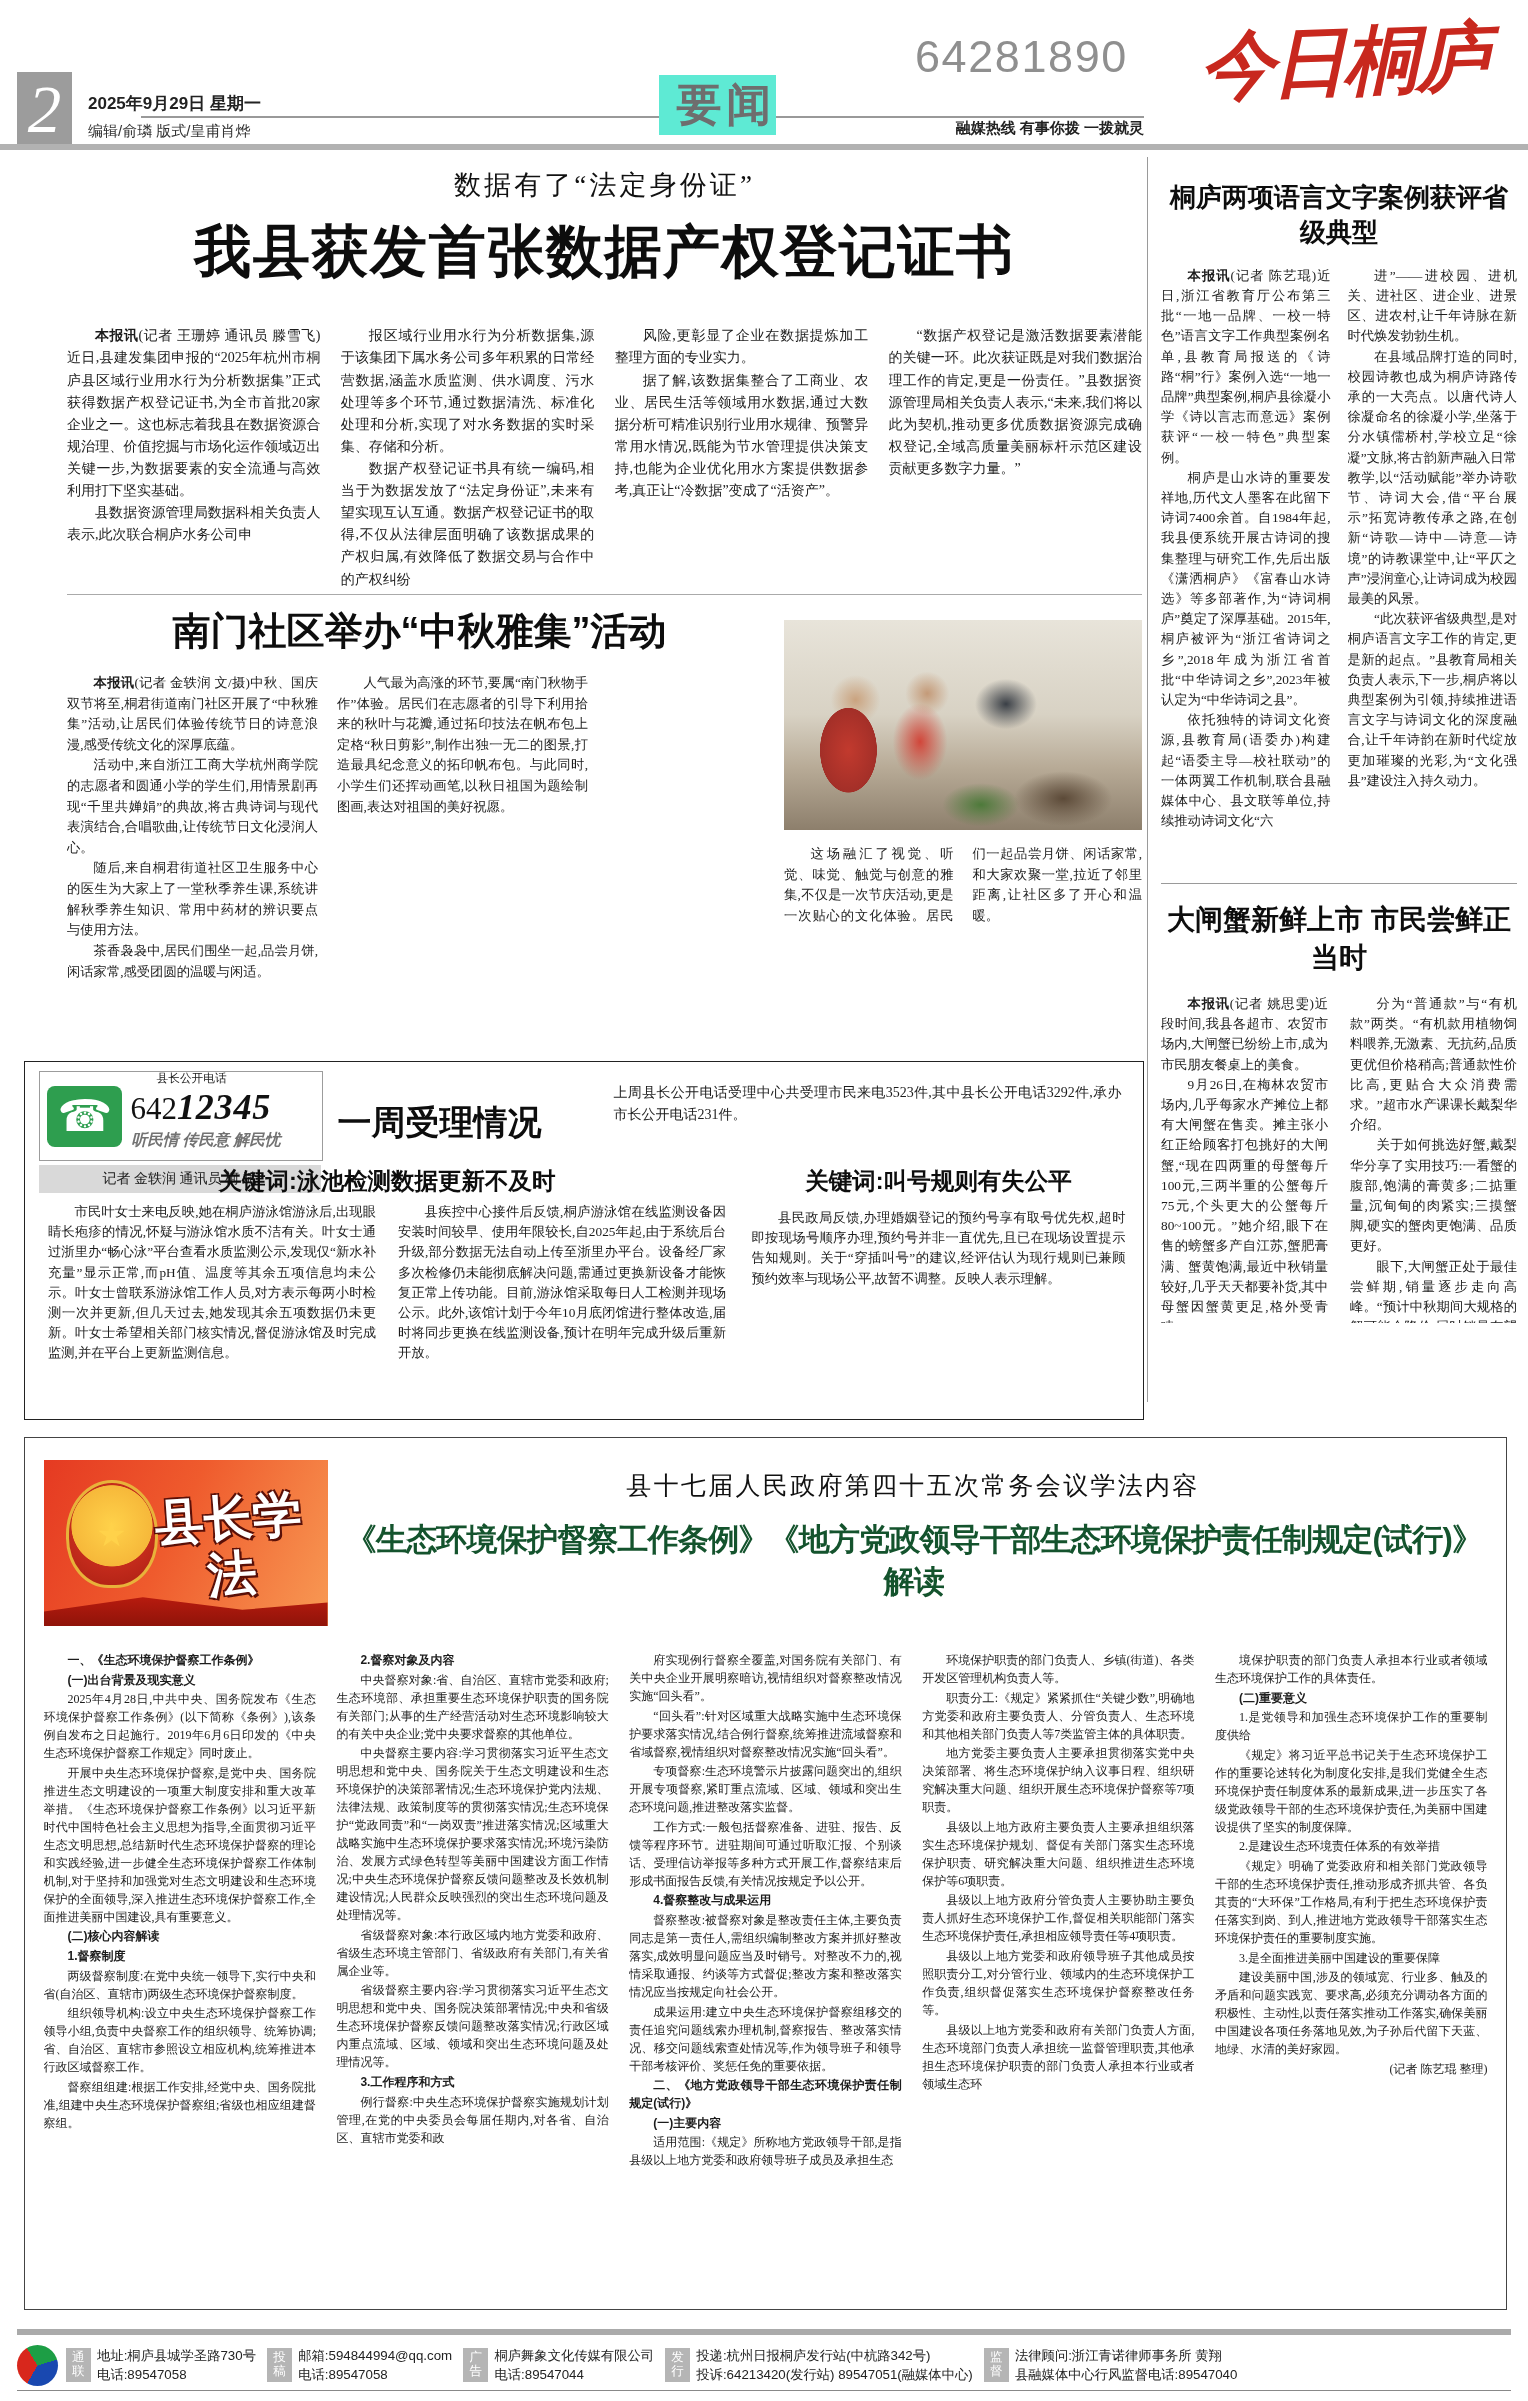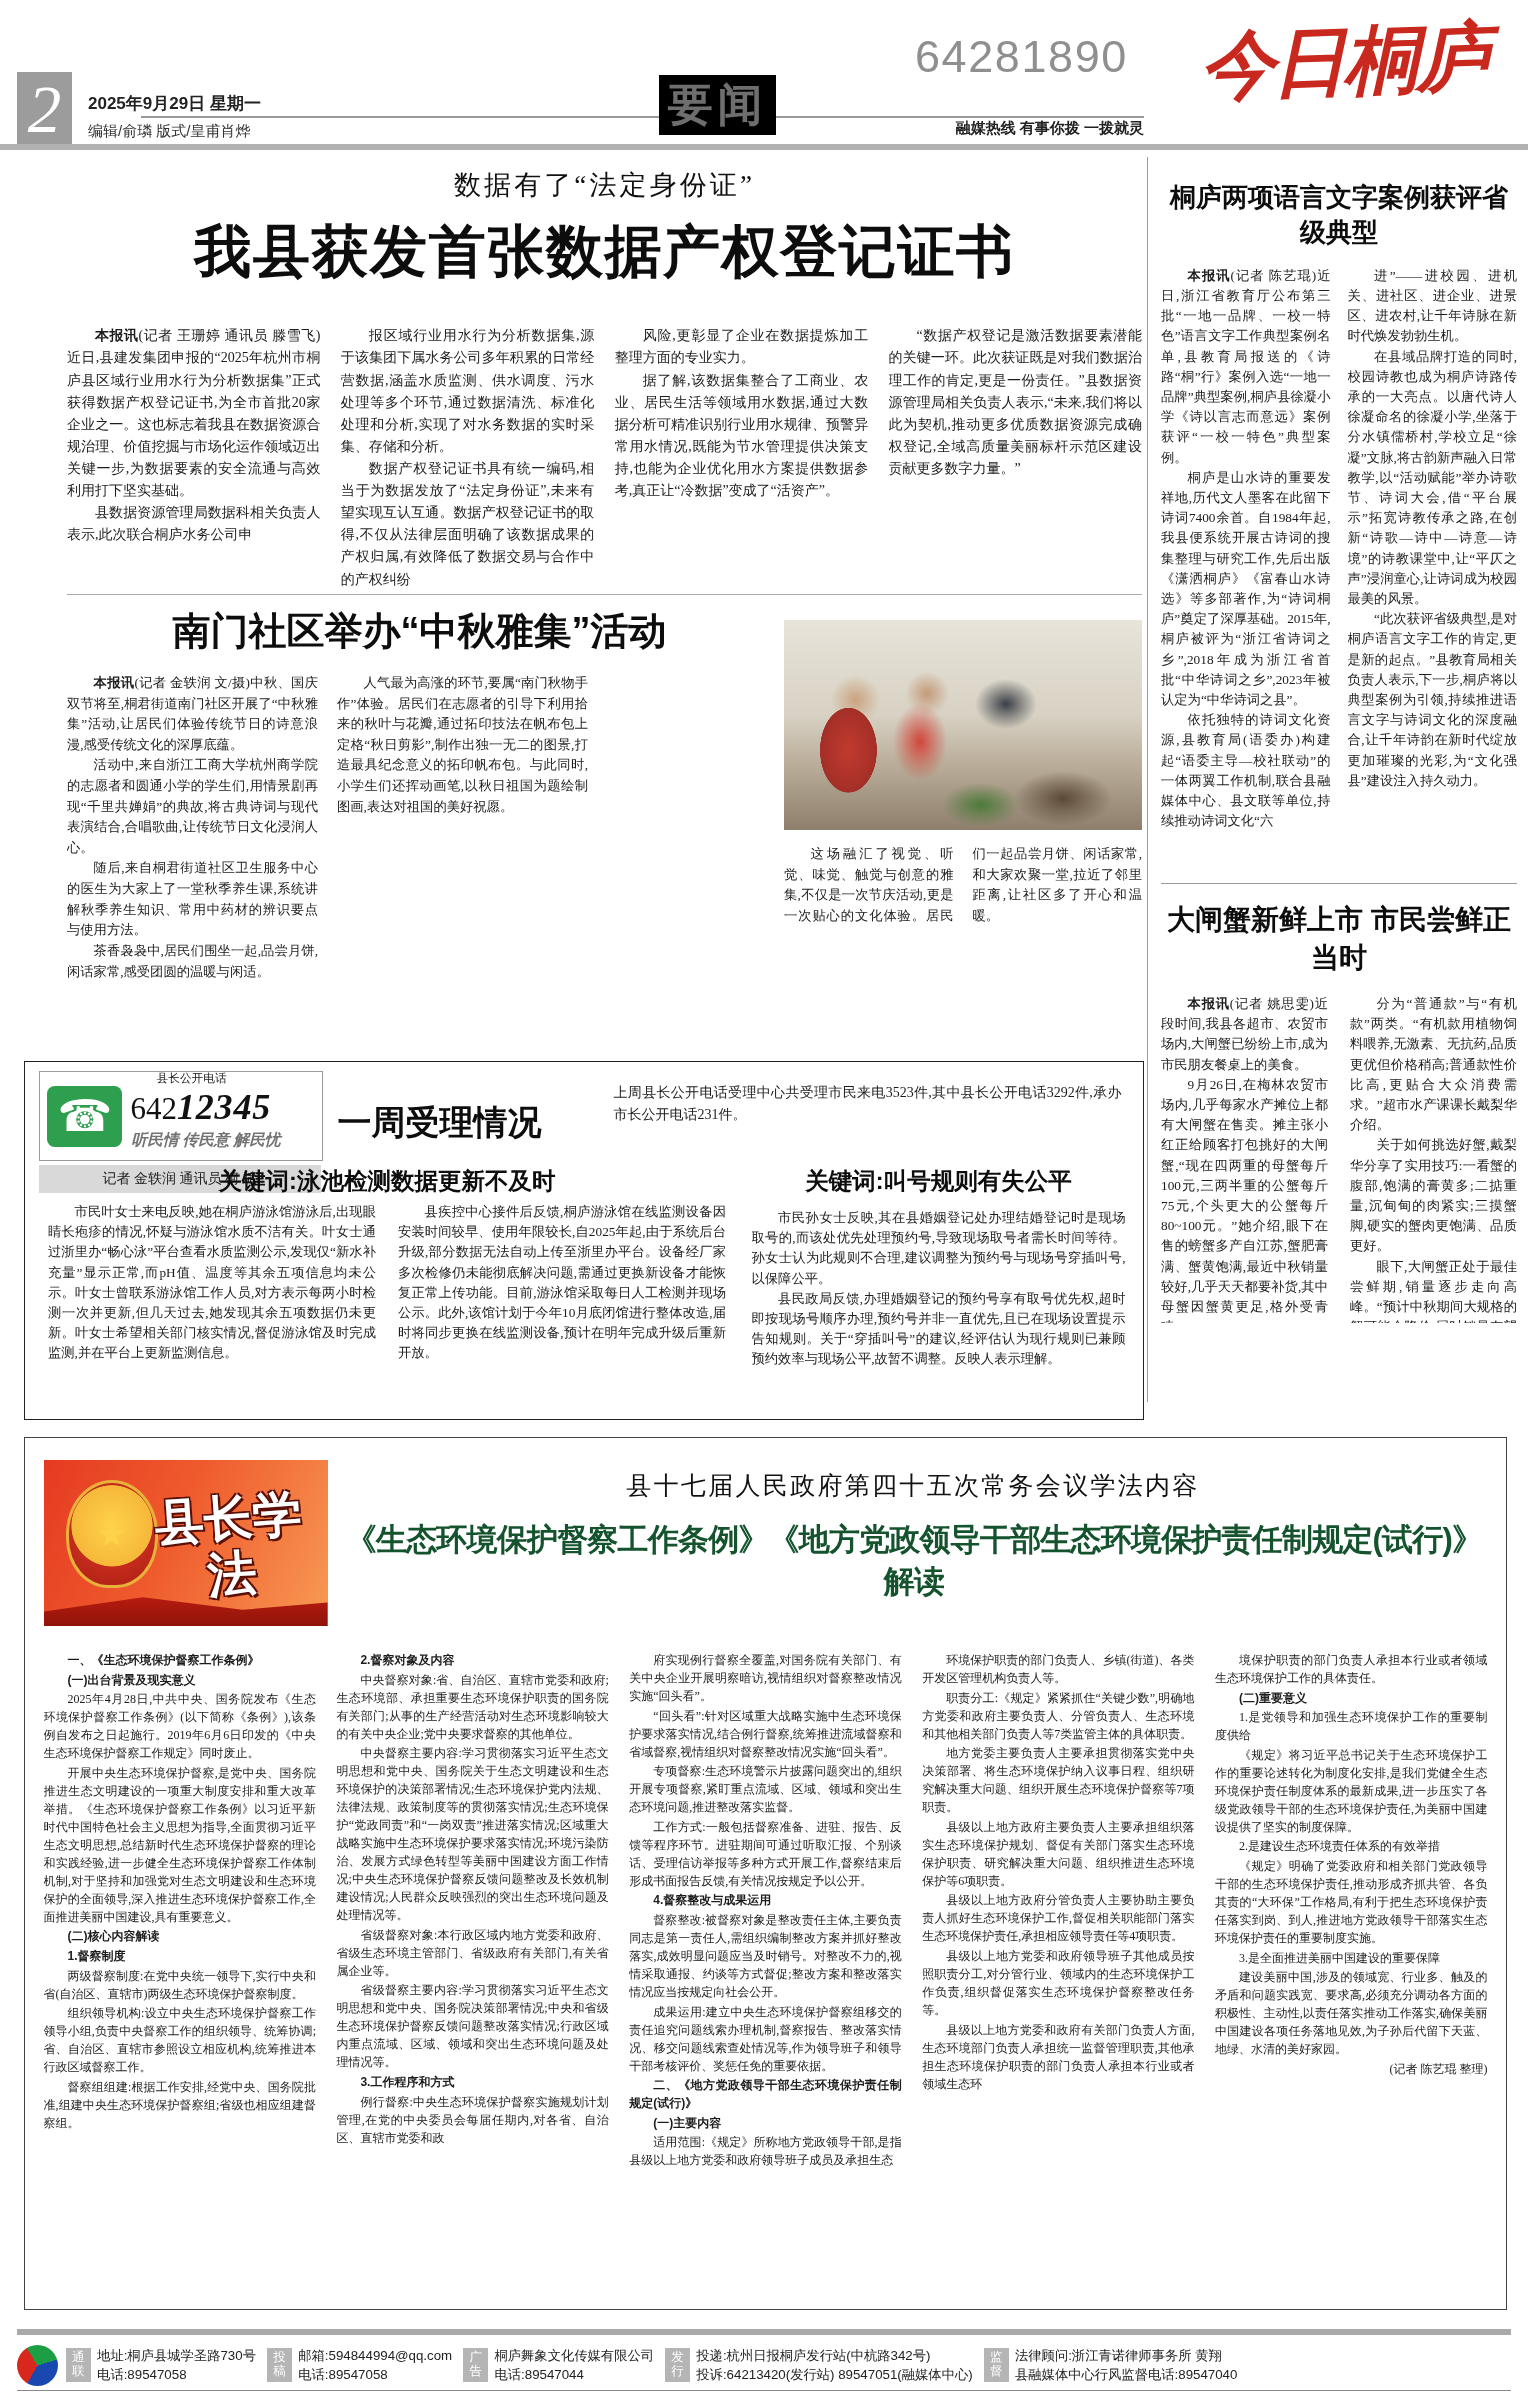--- a/index.html
+++ b/index.html
@@ -7,21 +7,21 @@
         font-family:"Liberation Serif","DejaVu Serif",serif;color:#1c1c1c;}
   
   .hdr-pagenum{position:absolute;left:17px;top:72px;width:55px;height:75px;background:#9c9c9c;
     color:#fff;font-family:"Liberation Serif",serif;font-size:67px;font-style:italic;
     display:flex;align-items:center;justify-content:center;line-height:1;}
   .hdr-date{position:absolute;left:88px;top:92px;font-family:"Liberation Sans",sans-serif;
     font-size:17px;font-weight:bold;color:#222;}
   .hdr-editors{position:absolute;left:88px;top:122px;font-family:"Liberation Sans",sans-serif;
     font-size:15px;color:#333;}
   .hdr-line{position:absolute;top:116px;left:141px;width:1003px;height:1.6px;background:#999;}
-  .hdr-section{position:absolute;left:659px;top:75px;width:117px;background:#000000;text-align:center;
+  .hdr-section{position:absolute;left:659px;top:75px;width:117px;background:#5eead4;text-align:right;
     font-family:"Liberation Sans",sans-serif;font-weight:900;font-size:45px;color:#6e6e6e;letter-spacing:4.7px;}
   .hdr-hotline-num{position:absolute;left:846px;top:31px;width:282px;text-align:right;
     font-family:"Liberation Sans",sans-serif;font-size:45px;color:#8f8f8f;letter-spacing:1.6px;}
   .hdr-hotline-txt{position:absolute;left:901px;top:119px;width:243px;text-align:right;
     font-family:"Liberation Sans",sans-serif;font-size:15px;font-weight:bold;color:#222;}
   .hdr-masthead{position:absolute;left:1171px;top:23.5px;width:345px;text-align:center;
     font-family:"Liberation Serif",serif;font-weight:900;font-size:75px;color:#c8281e;
     transform:rotate(-2deg);letter-spacing:-3.1px;line-height:1;font-style:italic;}
   .hdr-bar{position:absolute;left:0;top:144px;width:1528px;height:5.5px;background:#b2b2b2;}
   
@@ -226,21 +226,20 @@
             <p>市民叶女士来电反映,她在桐庐游泳馆游泳后,出现眼睛长疱疹的情况,怀疑与游泳馆水质不洁有关。叶女士通过浙里办“畅心泳”平台查看水质监测公示,发现仅“新水补充量”显示正常,而pH值、温度等其余五项信息均未公示。叶女士曾联系游泳馆工作人员,对方表示每两小时检测一次并更新,但几天过去,她发现其余五项数据仍未更新。叶女士希望相关部门核实情况,督促游泳馆及时完成监测,并在平台上更新监测信息。</p>
           </div>
         <div class="col">
             <p>县疾控中心接件后反馈,桐庐游泳馆在线监测设备因安装时间较早、使用年限较长,自2025年起,由于系统后台升级,部分数据无法自动上传至浙里办平台。设备经厂家多次检修仍未能彻底解决问题,需通过更换新设备才能恢复正常上传功能。目前,游泳馆采取每日人工检测并现场公示。此外,该馆计划于今年10月底闭馆进行整体改造,届时将同步更换在线监测设备,预计在明年完成升级后重新开放。</p>
           </div>
       </div>
     </div>
     <div id="topic2">
       <div class="topic-title">关键词:叫号规则有失公平</div>
       <div class="tcols cols">
-          <p>市民孙女士反映,其在县婚姻登记处办理结婚登记时是现场取号的,而该处优先处理预约号,导致现场取号者需长时间等待。孙女士认为此规则不合理,建议调整为预约号与现场号穿插叫号,以保障公平。</p>
           <p>县民政局反馈,办理婚姻登记的预约号享有取号优先权,超时即按现场号顺序办理,预约号并非一直优先,且已在现场设置提示告知规则。关于“穿插叫号”的建议,经评估认为现行规则已兼顾预约效率与现场公平,故暂不调整。反映人表示理解。</p>
         </div>
     </div>
   </div>
 
   <div id="study">
     <div class="study-badge">
       <div class="badge-emblem">★</div>
       <div class="badge-title">县长学法</div>
       <div class="badge-ribbon"></div>

